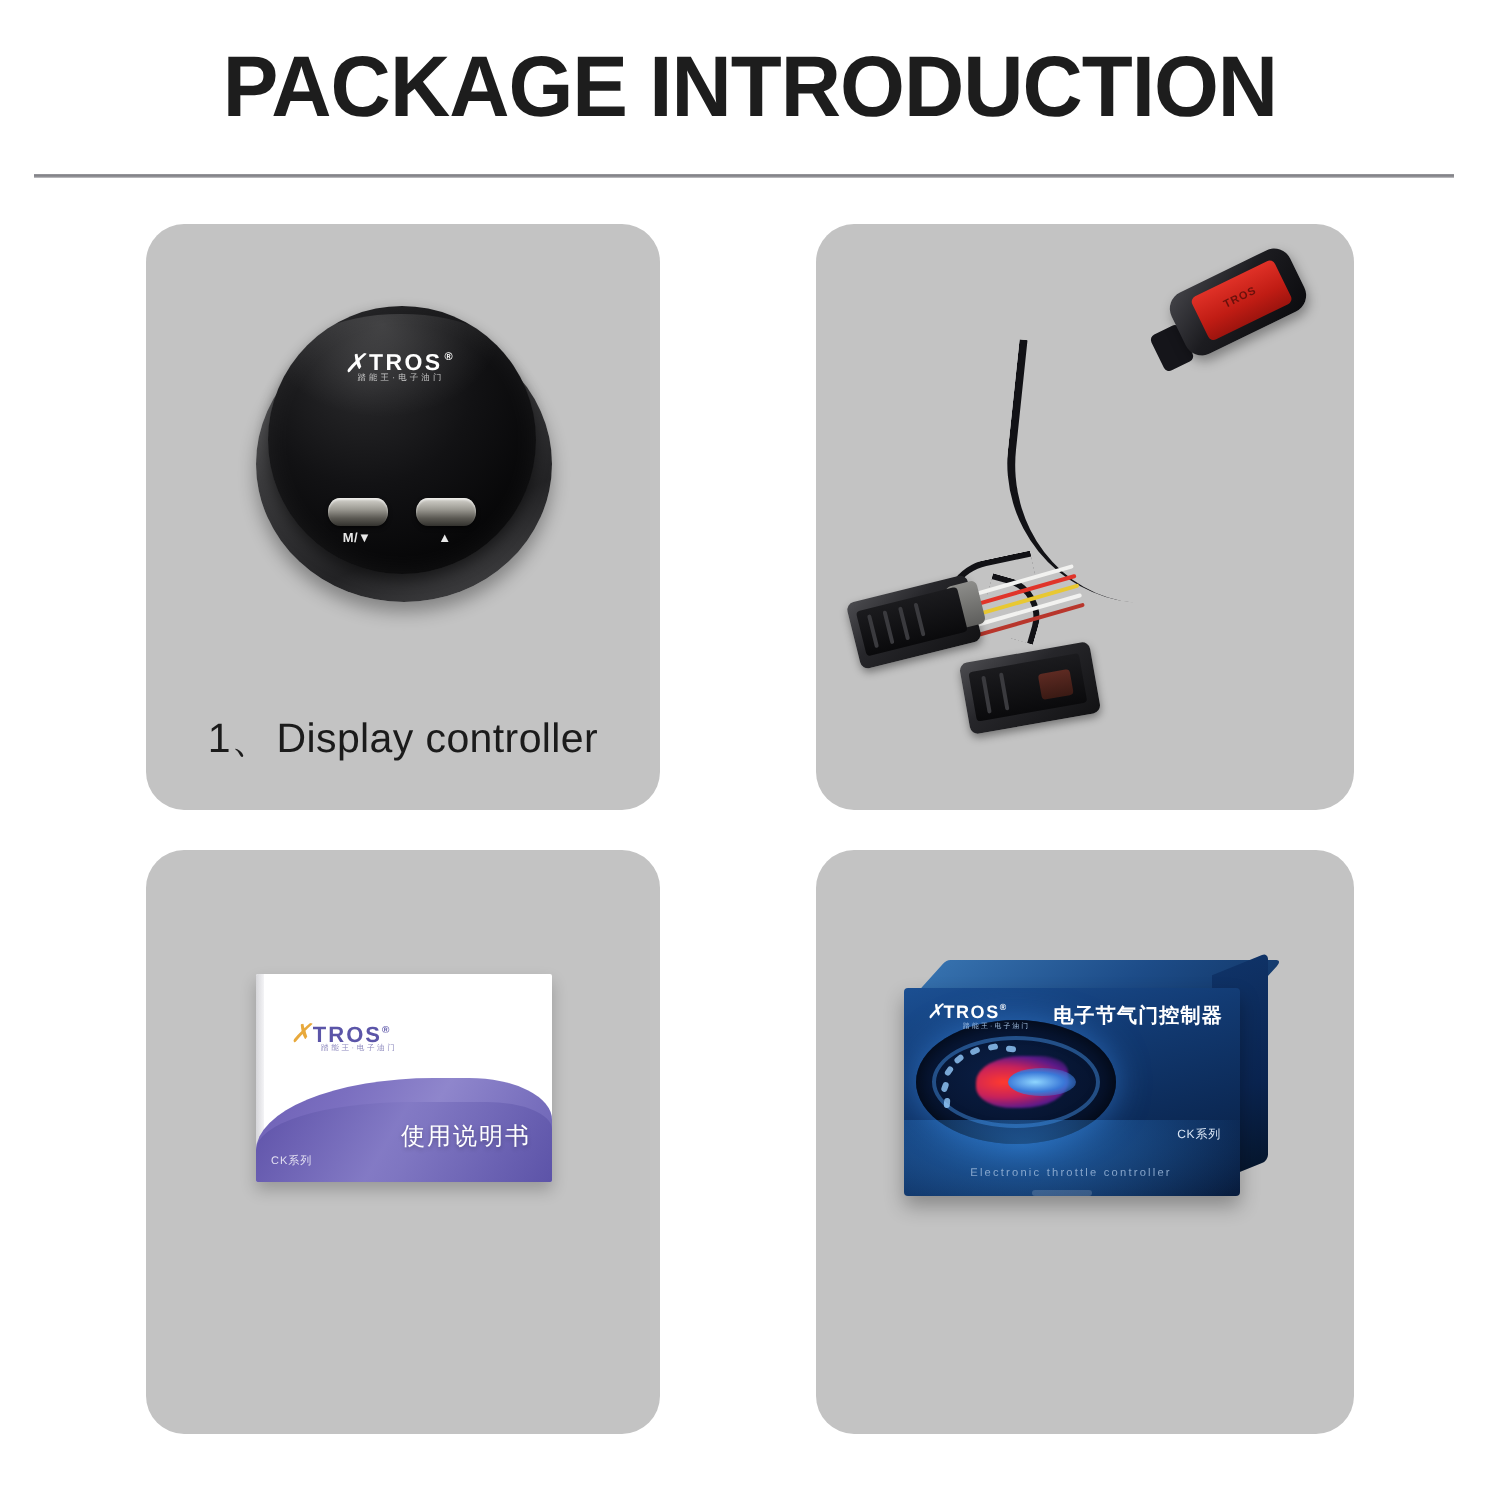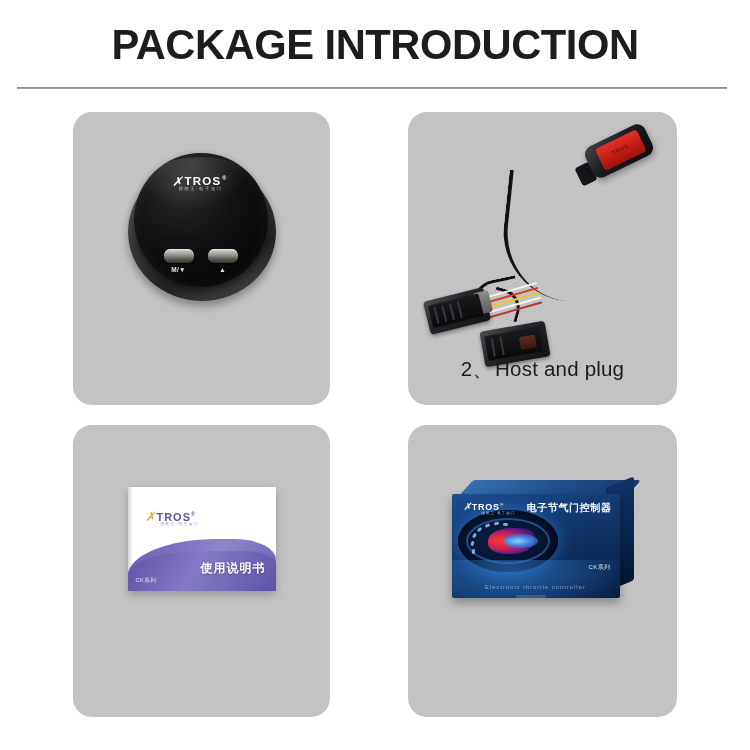--- a/index.html
+++ b/index.html
@@ -189,21 +189,21 @@
   }
   .manual-logo .star{color:#e8a93c;font-size:13px;display:inline-block;
                      transform:skewX(-12deg);margin-right:-1px;}
   .manual-logo .reg{font-size:5px;vertical-align:super;}
   .manual-logo-sub{
     position:absolute;left:33px;top:34px;color:#8b87bd;
     font-size:3.8px;letter-spacing:1.3px;white-space:nowrap;
   }
   .manual-title{
     position:absolute;right:10px;bottom:14px;color:#ffffff;
-    font-size:12px;font-weight:bold;letter-spacing:1px;white-space:nowrap;
+    font-size:12px;font-weight:normal;letter-spacing:1px;white-space:nowrap;
     text-shadow:0 1px 2px rgba(0,0,0,.25);
   }
   .manual-series{
     position:absolute;left:8px;bottom:7px;color:#e3e0f2;
     font-size:5.5px;letter-spacing:.5px;white-space:nowrap;
   }
 
   
   .box-wrap{
     position:absolute;left:50%;top:50%;transform:translate(-50%,-50%);
@@ -305,20 +305,23 @@
             <div class="brand-sub">踏能王·电子油门</div>
             <div class="btn-row">
               <div class="ctrl-btn left"></div>
               <div class="ctrl-btn right"></div>
               <div class="btn-label left">M/▼</div>
               <div class="btn-label right">▲</div>
             </div>
           </div>
         </div>
       </div>
+      <div class="caption">
+        <span class="num">1、</span><span>Display controller</span>
+      </div>
     </div>
 
     <div class="panel p2">
       <div class="stage">
         <div class="host-stage">
 
           <div class="host-neck"></div>
 
           <div class="host-body">
             <div class="host-label">
@@ -350,23 +353,20 @@
 
           <div class="conn b">
             <div class="conn-face">
               <div class="conn-rib" style="left:6px;"></div>
               <div class="conn-rib" style="left:15px;"></div>
               <div class="conn-brown"></div>
             </div>
           </div>
 
         </div>
-      </div>
-      <div class="caption">
-        <span class="num">2、</span><span>Host and plug</span>
       </div>
     </div>
 
     <div class="panel p3">
       <div class="stage">
         <div class="manual">
           <div class="manual-spine"></div>
           <div class="manual-wave"></div>
           <div class="manual-wave2"></div>
           <div class="manual-logo">

